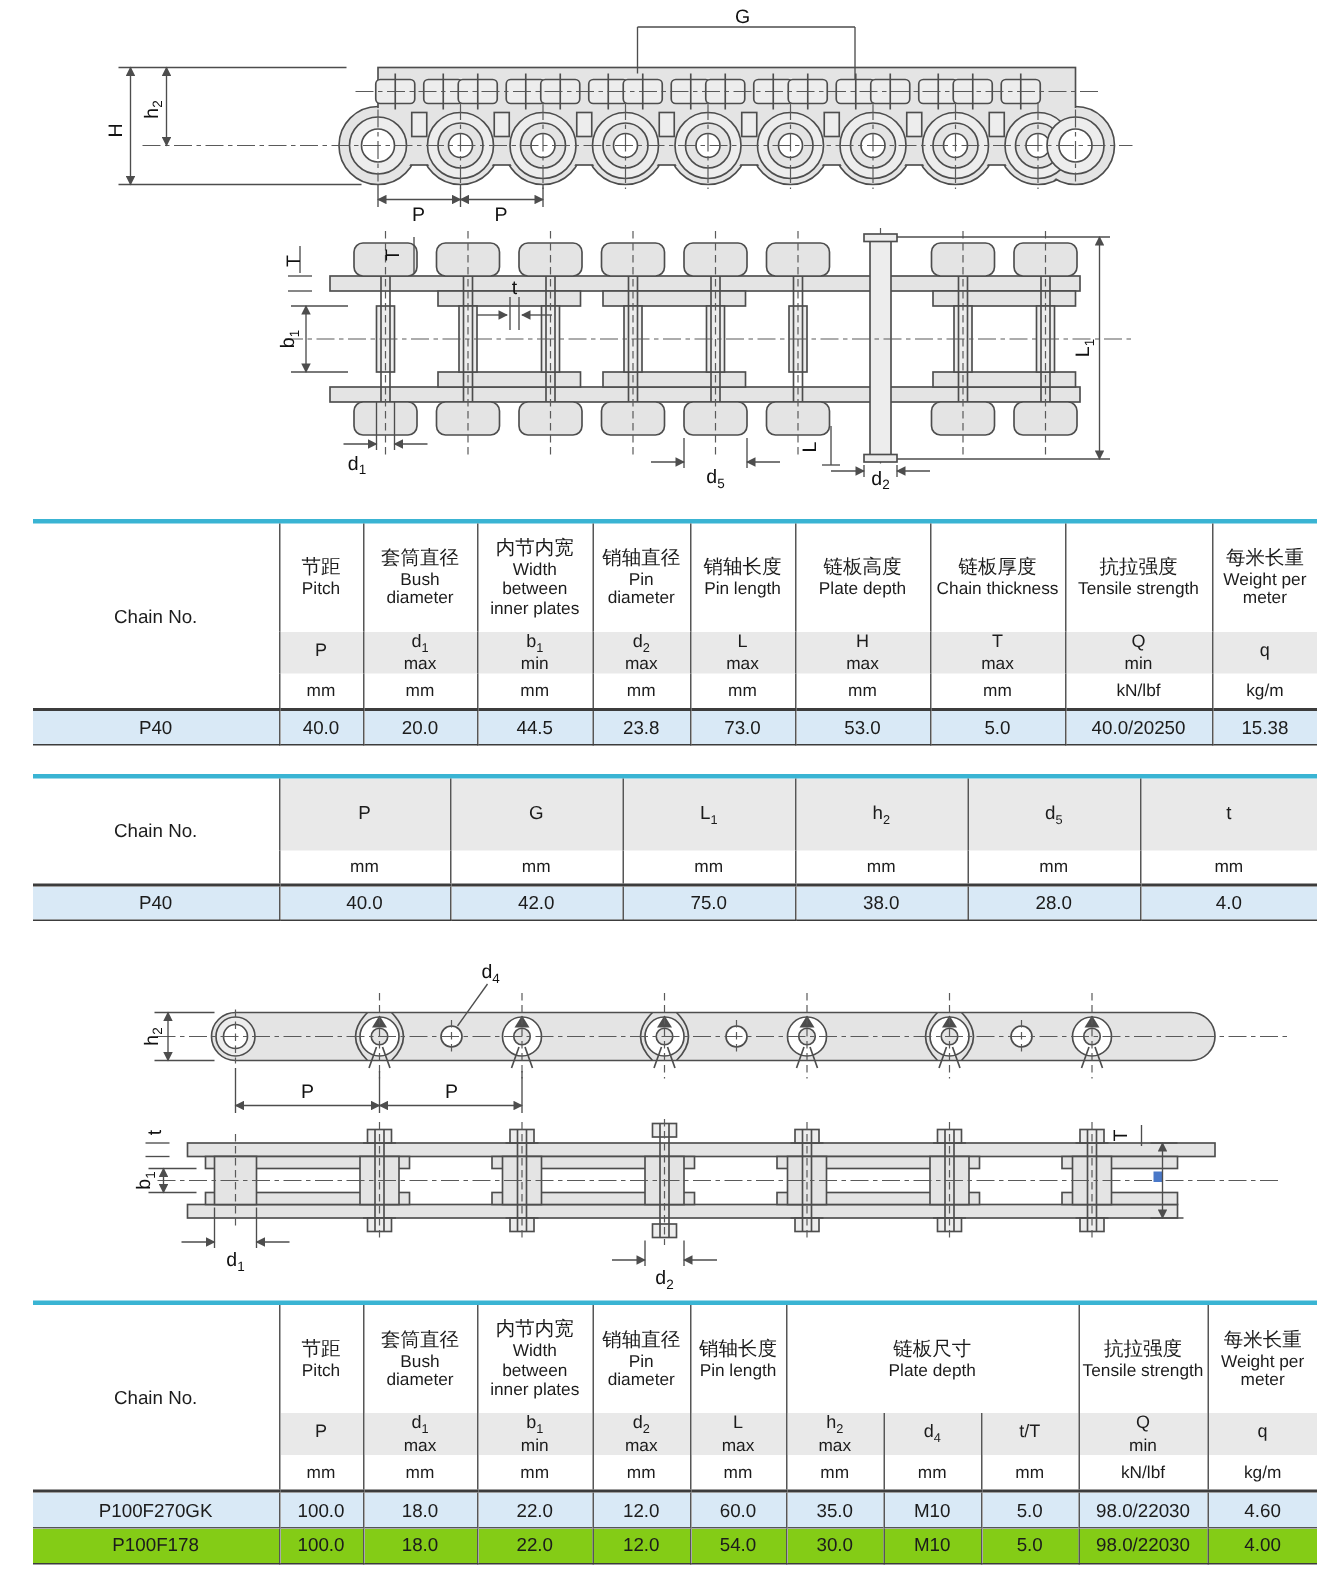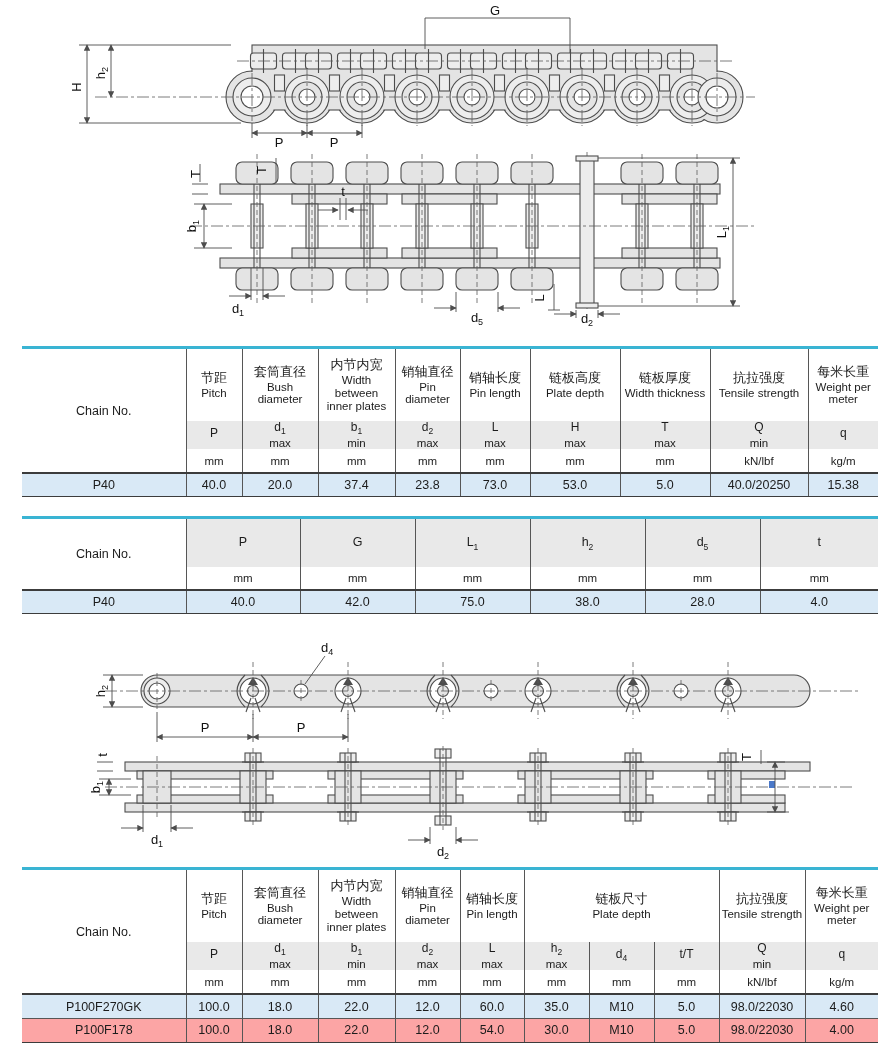--- a/index.html
+++ b/index.html
@@ -22,21 +22,21 @@
   table.spec{border-collapse:collapse;table-layout:fixed;width:856px;
              border-left:hidden;border-right:hidden;}
   table.spec td{border-left:1.3px solid #565656;border-right:1.3px solid #565656;
                 padding:0 2px;text-align:center;vertical-align:middle;overflow:hidden;}
   tr.names td{background:#fff;}
   tr.syms td{background:#e9e9e9;}
   tr.units td{background:#fff;font-size:11.5px;}
   tr.h2row td{background:#e9e9e9;font-size:12.5px;}
   tr.h2row td.chain{background:#fff;}
   tr.data td{border-top:2.2px solid #3c3c3c;background:#d9e9f6;font-size:12.5px;}
-  tr.data2 td{border-top:1.2px solid #565656;background:#fca5a5;font-size:12.5px;}
+  tr.data2 td{border-top:1.2px solid #565656;background:#84cc16;font-size:12.5px;}
   table.spec tr:last-child td{border-bottom:1.6px solid #3c3c3c;}
   td.chain{font-size:12.5px;background:#fff;}
   .cn{font-size:13px;line-height:1.3;}
   .en{font-size:11.5px;line-height:1.12;}
   .sym{font-size:12px;line-height:1.1;}
   .qual{font-size:11.5px;line-height:1.1;}
   .qual:empty{display:none;}
   sub{font-size:8.5px;}
 </style>
 </head>
@@ -278,21 +278,21 @@
         <td>
               <div class="cn">销轴长度</div>
               <div class="en">Pin length</div>
             </td>
         <td>
               <div class="cn">链板高度</div>
               <div class="en">Plate depth</div>
             </td>
         <td>
               <div class="cn">链板厚度</div>
-              <div class="en">Width thickness</div>
+              <div class="en">Chain thickness</div>
             </td>
         <td>
               <div class="cn">抗拉强度</div>
               <div class="en">Tensile strength</div>
             </td>
         <td>
               <div class="cn">每米长重</div>
               <div class="en">Weight per meter</div>
             </td>
       </tr>
@@ -340,21 +340,21 @@
         <td>mm</td>
         <td>mm</td>
         <td>mm</td>
         <td>kN/lbf</td>
         <td>kg/m</td>
       </tr>
       <tr class="data" style="height:23px">
         <td class="chain">P40</td>
         <td>40.0</td>
         <td>20.0</td>
-        <td>37.4</td>
+        <td>44.5</td>
         <td>23.8</td>
         <td>73.0</td>
         <td>53.0</td>
         <td>5.0</td>
         <td>40.0/20250</td>
         <td>15.38</td>
       </tr>
     </tbody>
       </table>
   </div>

